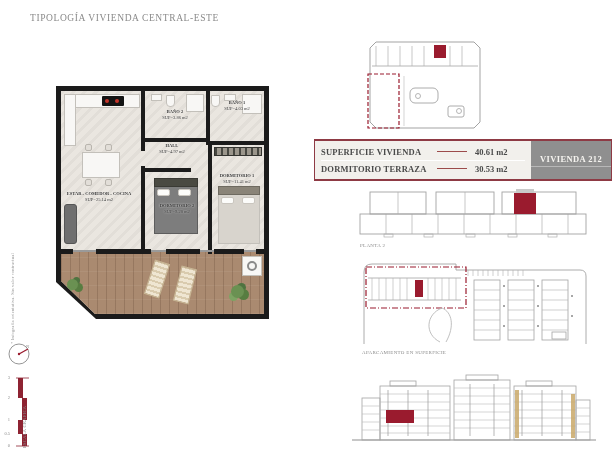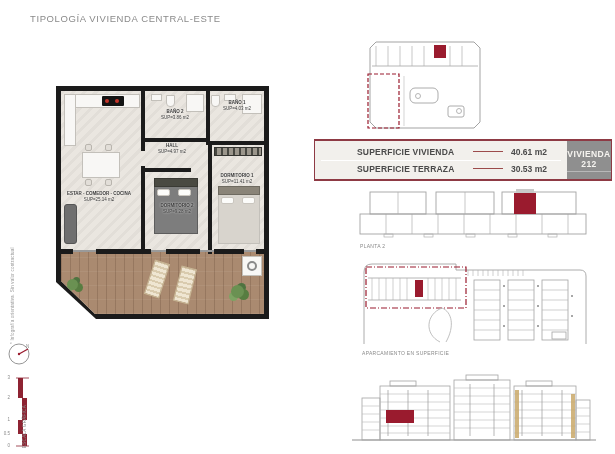--- a/index.html
+++ b/index.html
@@ -1,17 +1,17 @@
 <!DOCTYPE html>
 <html><head>
 <meta charset="utf-8">
 <style>
   html,body{margin:0;padding:0;background:#ffffff;}
   #canvas{position:relative;width:615px;height:454px;background:#ffffff;overflow:hidden;
-          font-family:Liberation Sans, sans-serif;}
+          font-family:Liberation Serif, serif;}
   .abs{position:absolute;}
 
   
   #page-title{left:30px;top:13px;font-size:9.5px;letter-spacing:.6px;color:#8a8a8a;}
 
   
   #plan{left:56px;top:86px;width:213px;height:233px;background:#1b1b1b;
         clip-path:polygon(0 0,213px 0,213px 233px,40px 233px,0 196px);}
   #plan-floor{left:5px;top:5px;width:203px;height:223px;background:#eae6e0;
         background-image:repeating-linear-gradient(135deg,rgba(0,0,0,.035) 0 3px,transparent 3px 8px);
@@ -35,21 +35,21 @@
   .plant{position:absolute;width:11px;height:11px;border-radius:50%;background:#6a9152;
         box-shadow:6px 3px 0 -1px #577d41,-4px 5px 0 -2px #7da463,4px -4px 0 -2px #4f7340;}
   .wardrobe{position:absolute;background:repeating-linear-gradient(90deg,#474741 0 2px,#9b968c 2px 6px);border:1px solid #33332f;box-sizing:border-box;}
   .washerdrum{position:absolute;width:10px;height:10px;border:2px solid #8b8b8b;border-radius:50%;box-sizing:border-box;left:4px;top:4px;}
 
   
   #info-table{left:314px;top:139px;width:298px;height:42px;display:flex;box-sizing:border-box;
         border:1px solid #8e3a44;border-top-width:2px;border-bottom-width:2px;background:#f2f0ec;}
   #info-left{flex:1;display:flex;flex-direction:column;justify-content:center;padding:2px 6px;}
   .info-row{display:flex;align-items:center;height:16px;font-size:8.5px;font-weight:bold;color:#4a4a4a;}
-  .info-row .lbl{width:116px;letter-spacing:.2px;margin-left:36px;}
+  .info-row .lbl{width:116px;letter-spacing:.2px;}
   .info-row .dash{width:30px;border-top:1.5px solid #9c4b4b;margin:0 8px 0 auto;}
   .info-row .val{width:50px;}
   #info-unit{width:92px;background:#8f8f8f;color:#f6f4f0;display:flex;flex-direction:column;
         align-items:center;justify-content:center;font-size:8.5px;font-weight:bold;letter-spacing:.4px;text-align:center;}
   #info-unit .u1{padding-bottom:2px;border-bottom:1px solid #b8b8b8;width:100%;}
   #info-unit .u2{padding-top:2px;width:100%;}
 
   
   .drawing{position:absolute;}
   .diagram-label{position:absolute;font-size:5px;letter-spacing:.3px;color:#8a8a8a;}
@@ -178,21 +178,21 @@
   </svg>
 
   <div class="abs" id="info-table">
     <div id="info-left">
       <div class="info-row">
         <span class="lbl">SUPERFICIE VIVIENDA</span>
         <span class="dash"></span>
         <span class="val">40.61 m2</span>
       </div>
       <div class="info-row" style="border-top:1px solid #ffffff;">
-        <span class="lbl">SUPERFICIE TERRAZA</span>
+        <span class="lbl">DORMITORIO TERRAZA</span>
         <span class="dash"></span>
         <span class="val">30.53 m2</span>
       </div>
     </div>
     <div id="info-unit">
       <span class="u1">VIVIENDA 212</span>
     </div>
   </div>
 
   <svg class="drawing" style="left:356px;top:186px;" width="234" height="56" viewBox="0 0 234 56">

